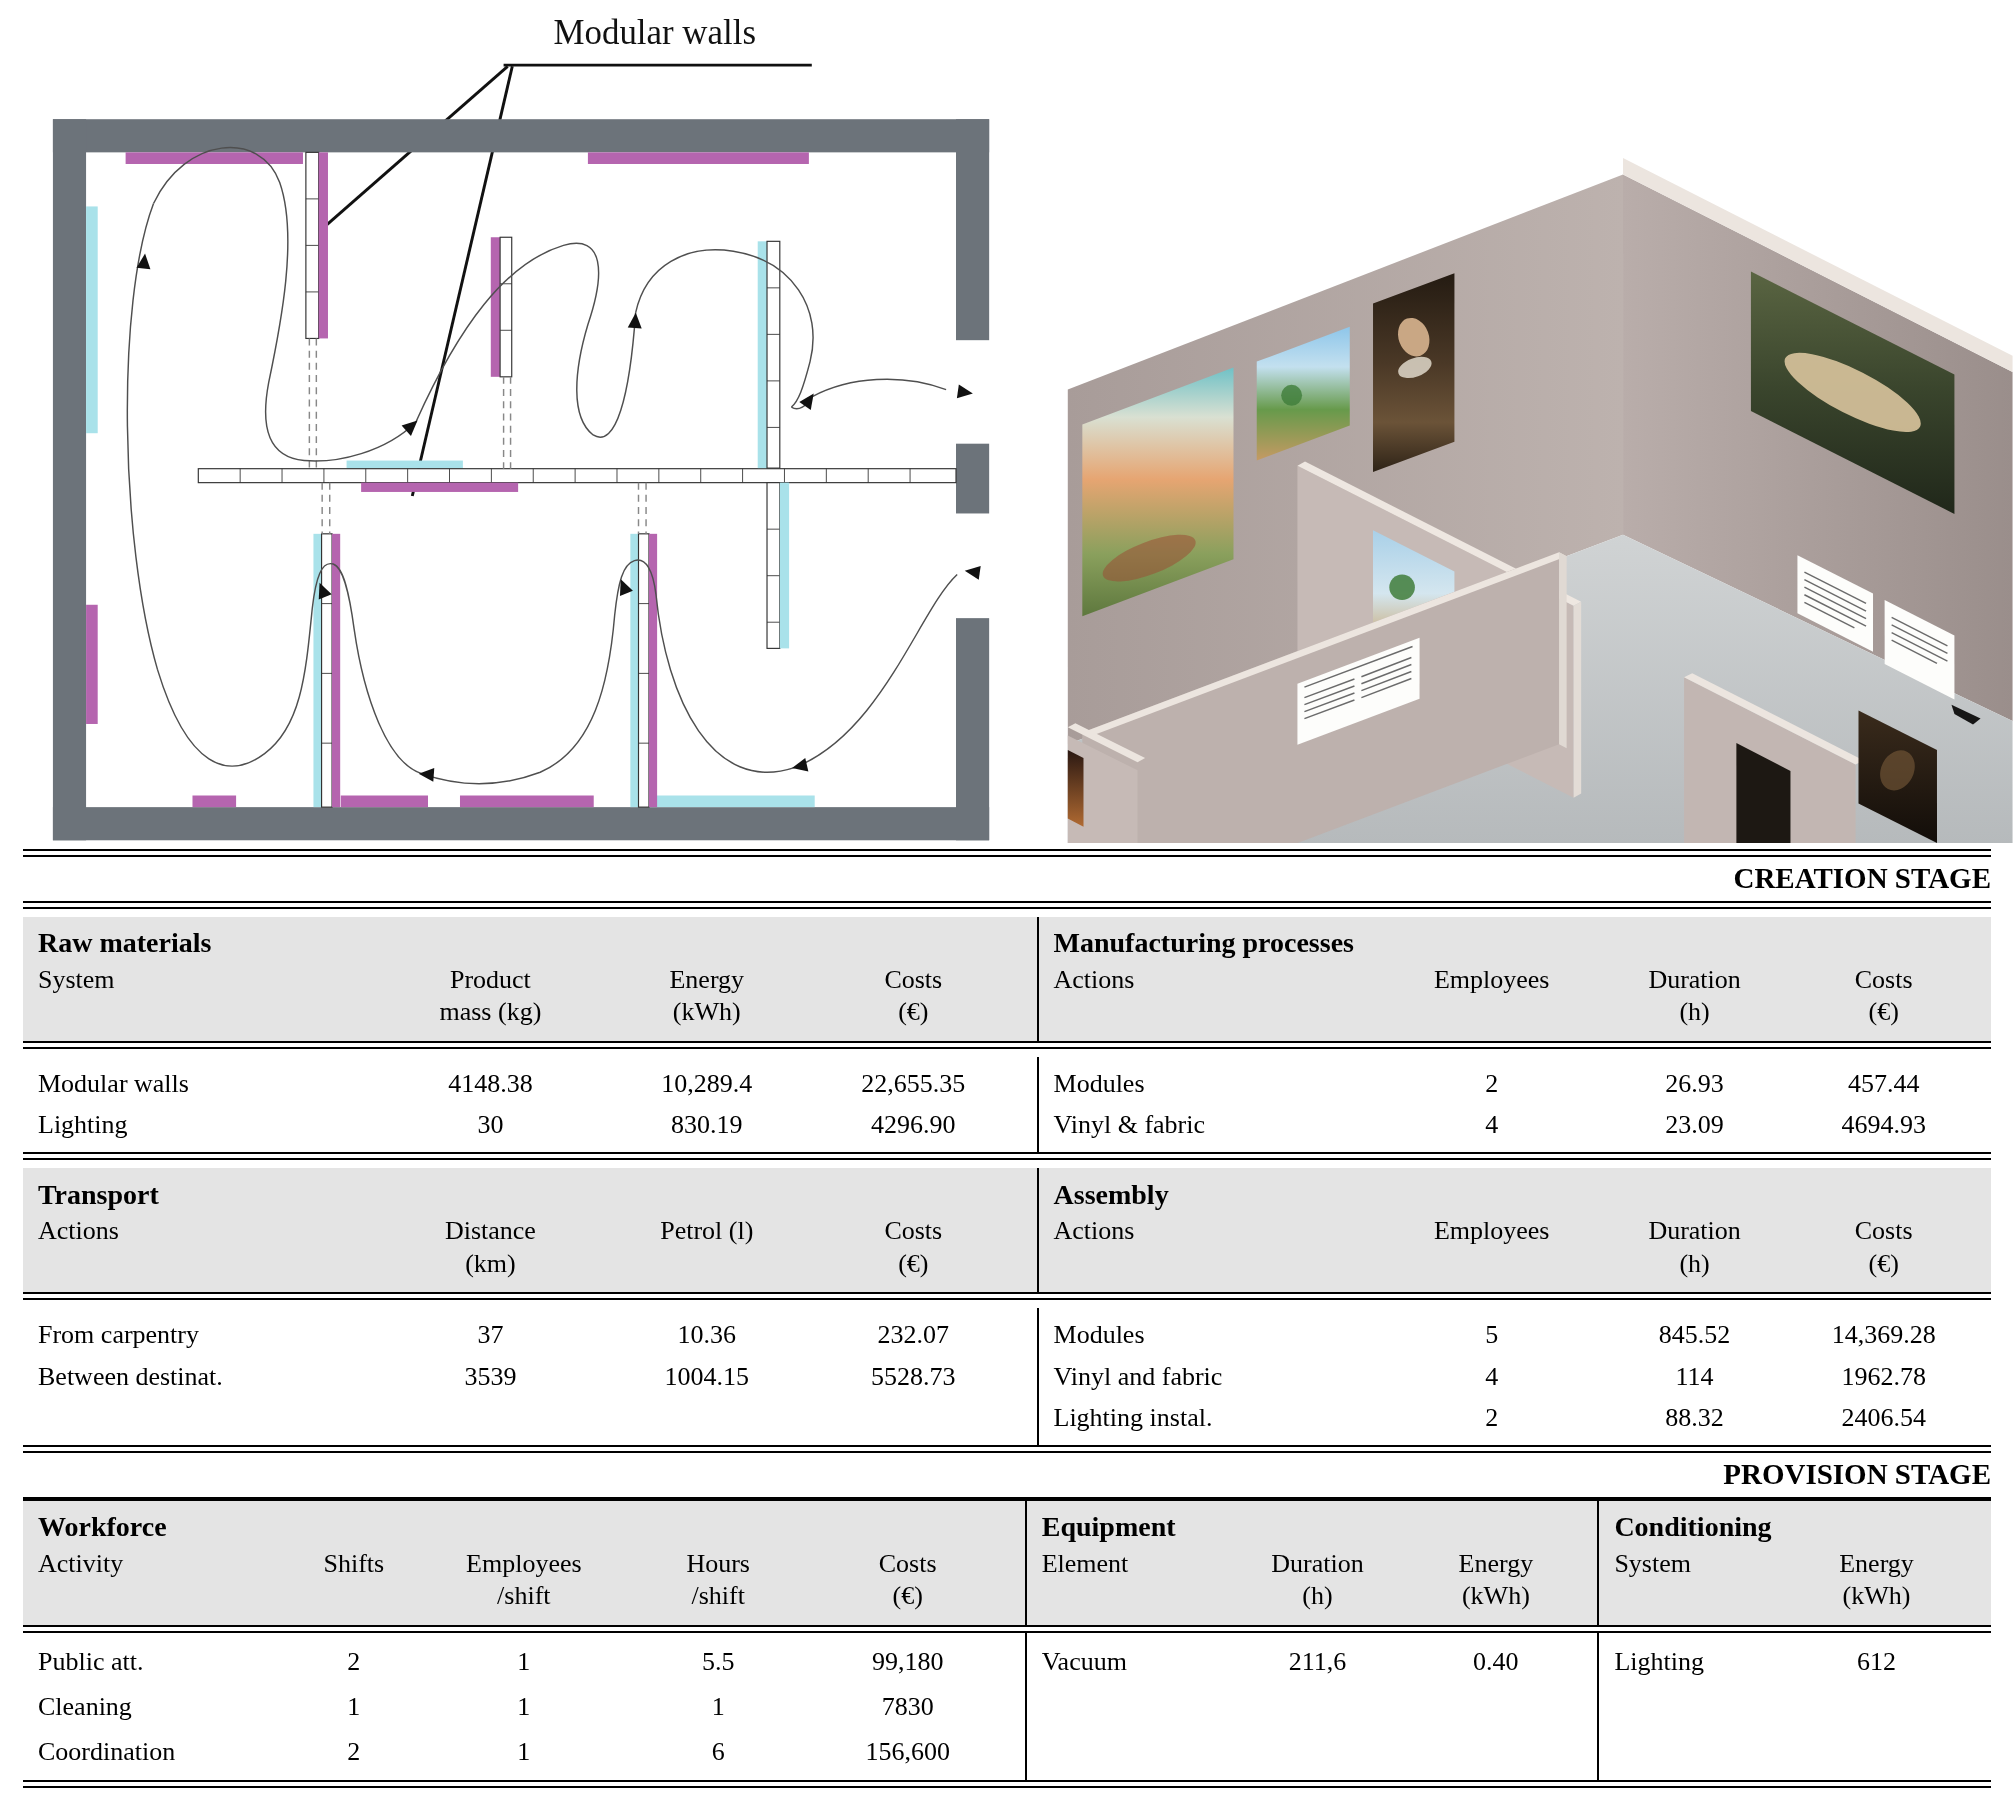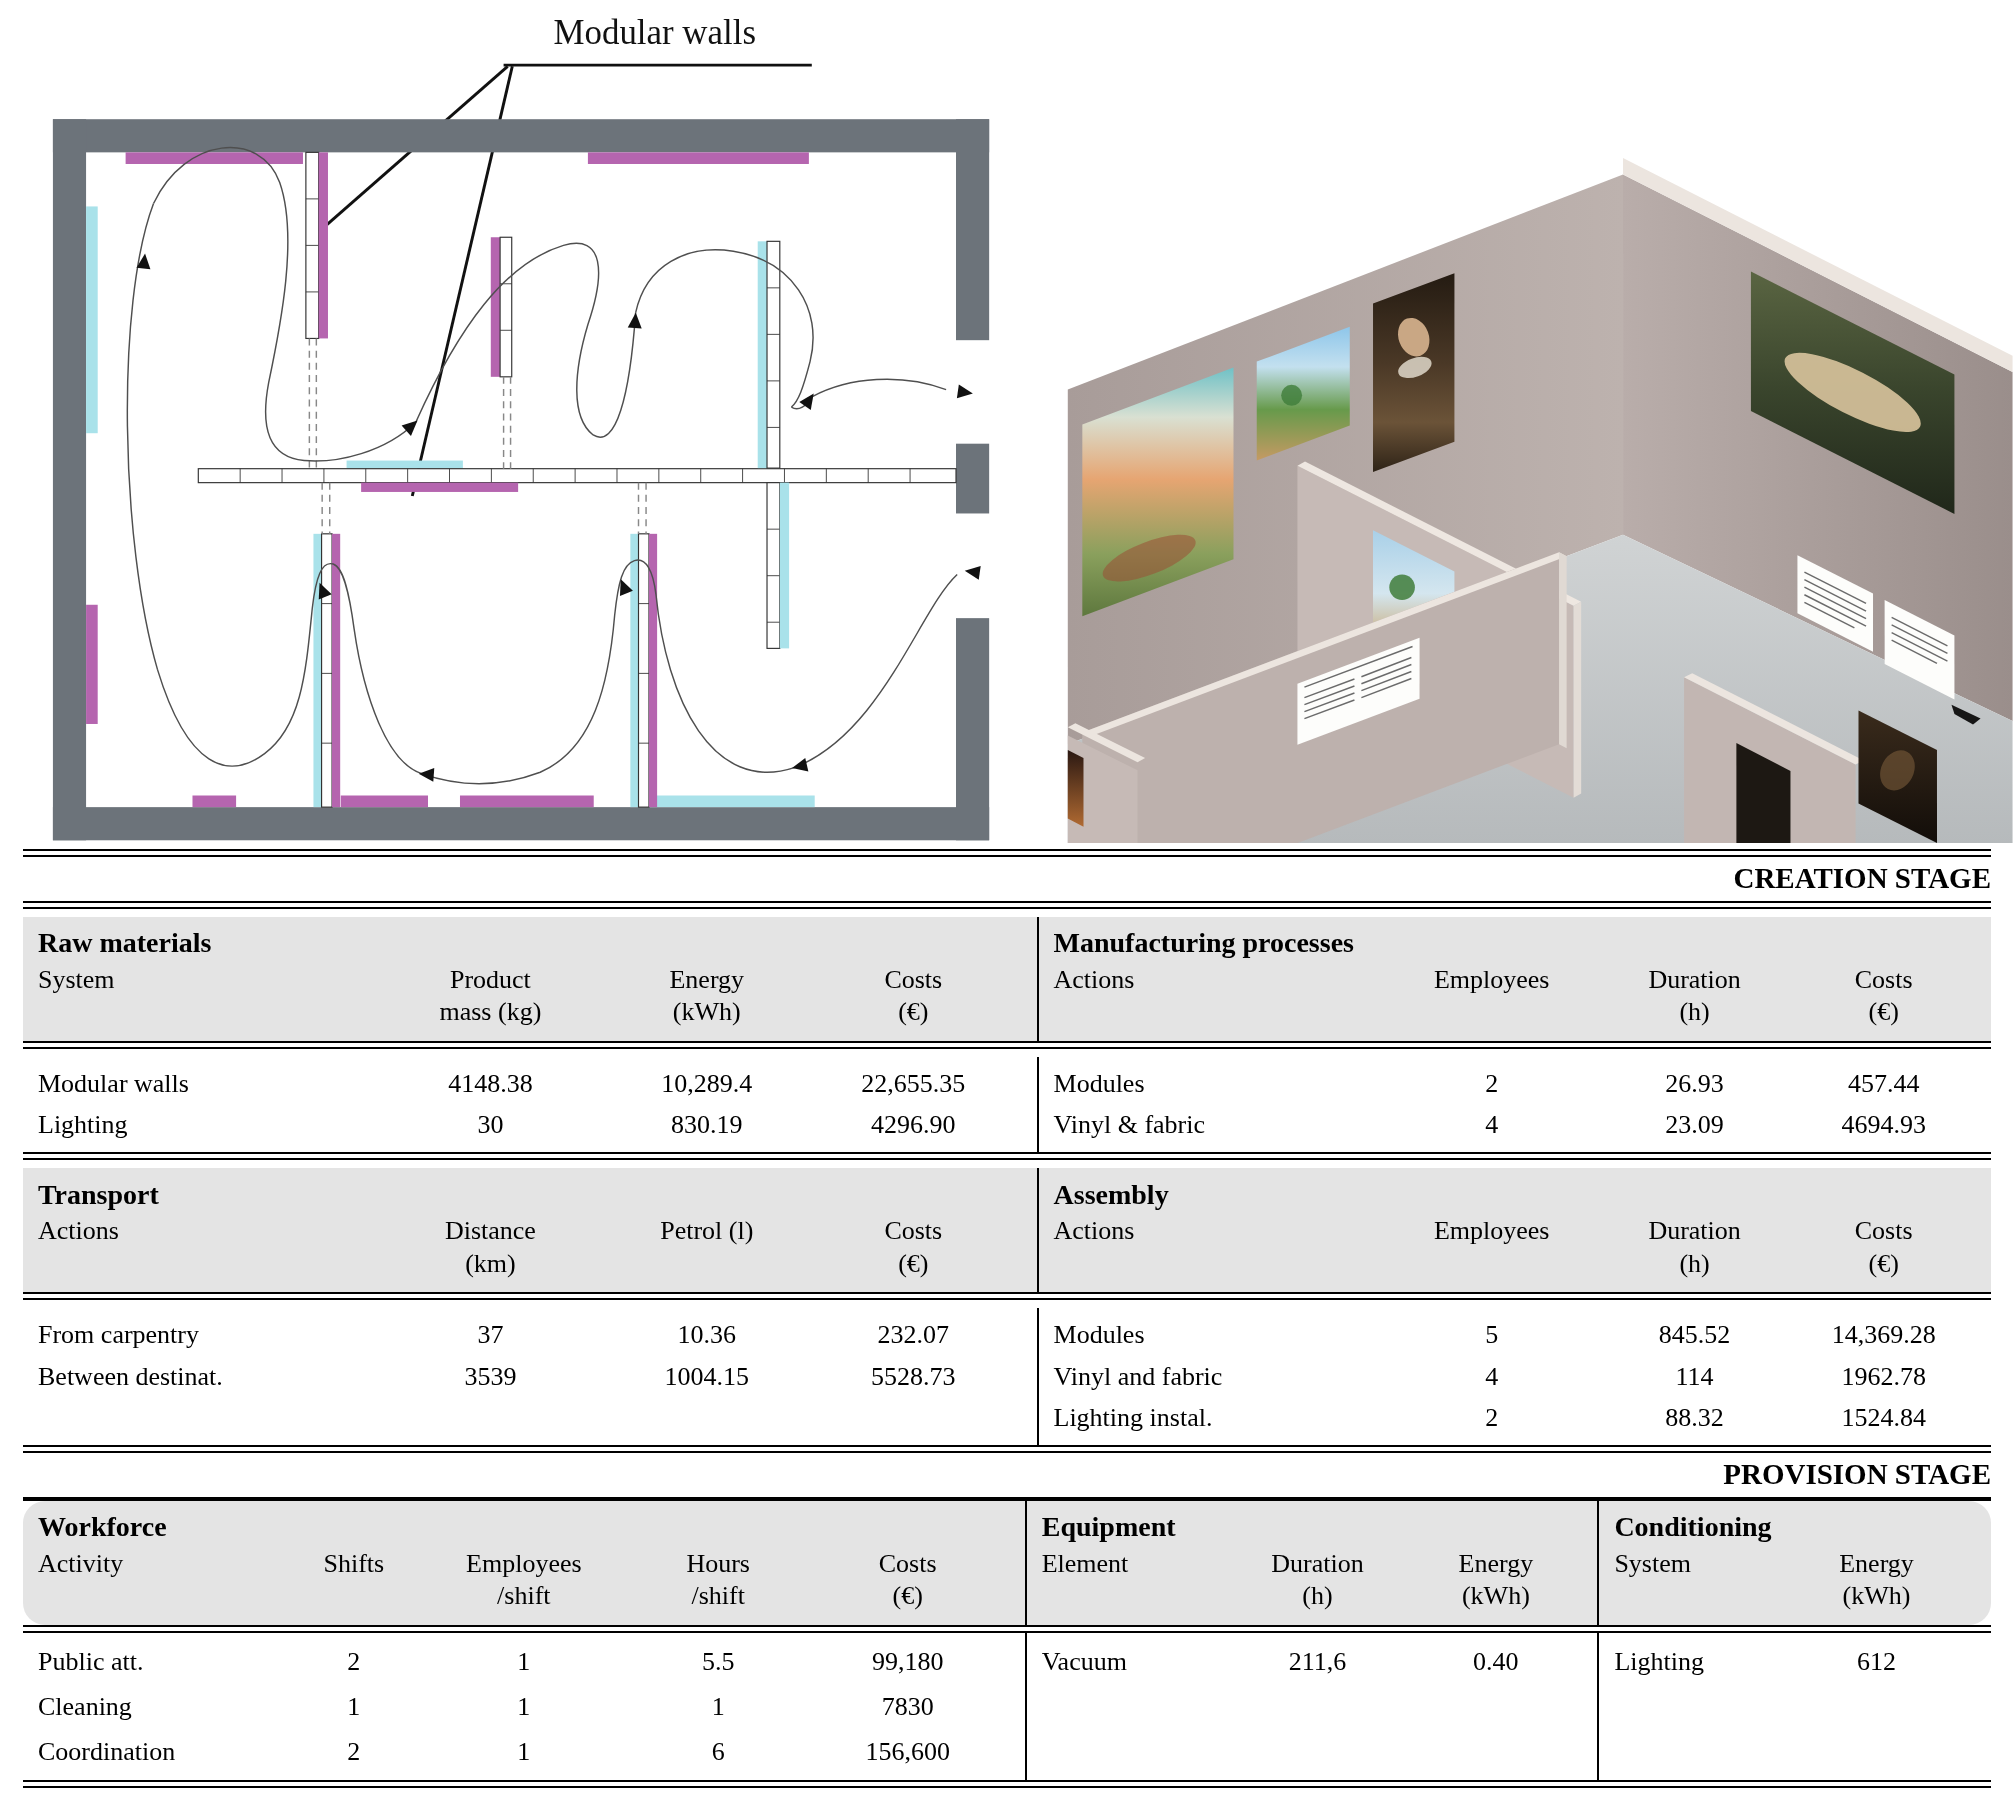--- a/index.html
+++ b/index.html
@@ -7,21 +7,21 @@
         font-family:"Liberation Serif","DejaVu Serif",serif;color:#000;}
   svg text{font-family:"Liberation Serif","DejaVu Serif",serif;}
   
   .tables{position:absolute;left:23px;top:849px;width:1968px;}
   .rule-d{height:4.1px;border-top:2.9px solid #000;border-bottom:2.9px solid #000;}
   .rule-s{height:0;border-top:4.1px solid #000;}
   .stage-title{text-align:right;font-weight:700;font-size:29px;padding:4.7px 0 5.8px;}
   .band{display:grid;}
   .band.g{background:#e4e4e4;}
   .cre{grid-template-columns:51.5% 48.5%;margin-top:8px;}
-  .pro{grid-template-columns:50.9% 29.1% 20%;border-radius:22px;}
+  .pro{grid-template-columns:50.9% 29.1% 20%;}
   .panel{padding:4.7px 15px 7px 15px;}
   .bl{border-left:2.3px solid #000;}
   .sec-title{font-size:28px;font-weight:700;padding:5.8px 0 0;}
   .hgrid,.dr{display:grid;}
   .g-raw{grid-template-columns:34% 24% 20% 22%;}
   .g-man{grid-template-columns:36% 23% 21% 20%;}
   .g-tra{grid-template-columns:34% 24% 20% 22%;}
   .g-asm{grid-template-columns:36% 23% 21% 20%;}
   .g-wf{grid-template-columns:26% 13% 22% 18% 21%;}
   .g-eq{grid-template-columns:34% 34% 32%;}
@@ -476,21 +476,21 @@
       <div class="dr g-asm">
         <div class="c">Vinyl and fabric</div>
         <div class="c">4</div>
         <div class="c">114</div>
         <div class="c">1962.78</div>
       </div>
       <div class="dr g-asm">
         <div class="c">Lighting instal.</div>
         <div class="c">2</div>
         <div class="c">88.32</div>
-        <div class="c">1524.84</div>
+        <div class="c">2406.54</div>
       </div>
     </div>
   </div>
 
   <div class="rule-d"></div>
   <div class="stage-title">PROVISION STAGE</div>
   <div class="rule-s"></div>
 
   <div class="band g pro">
     <div class="panel">

